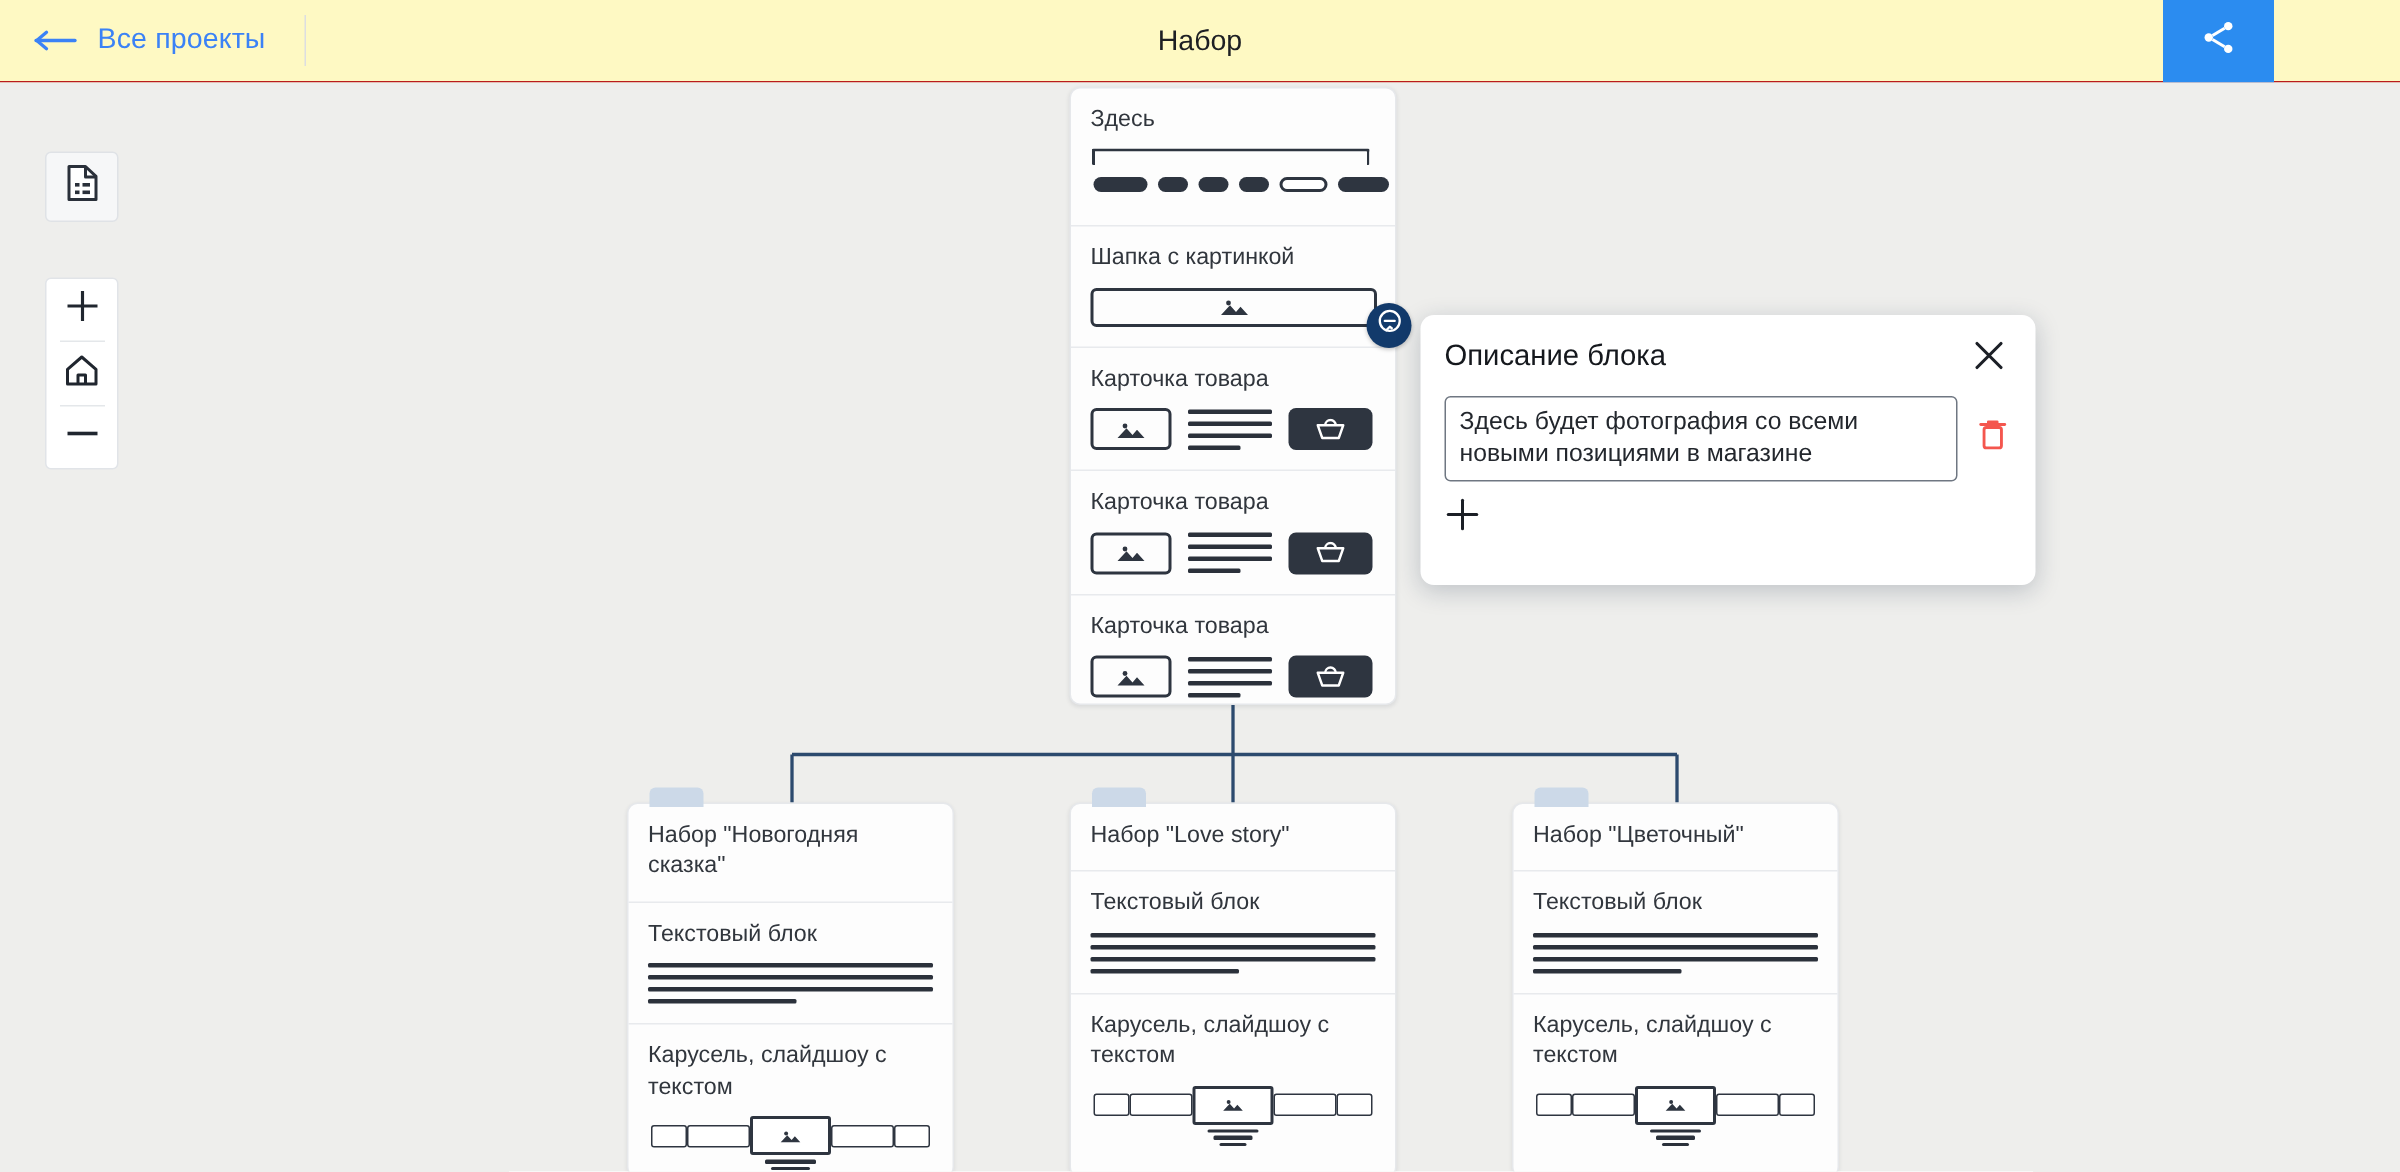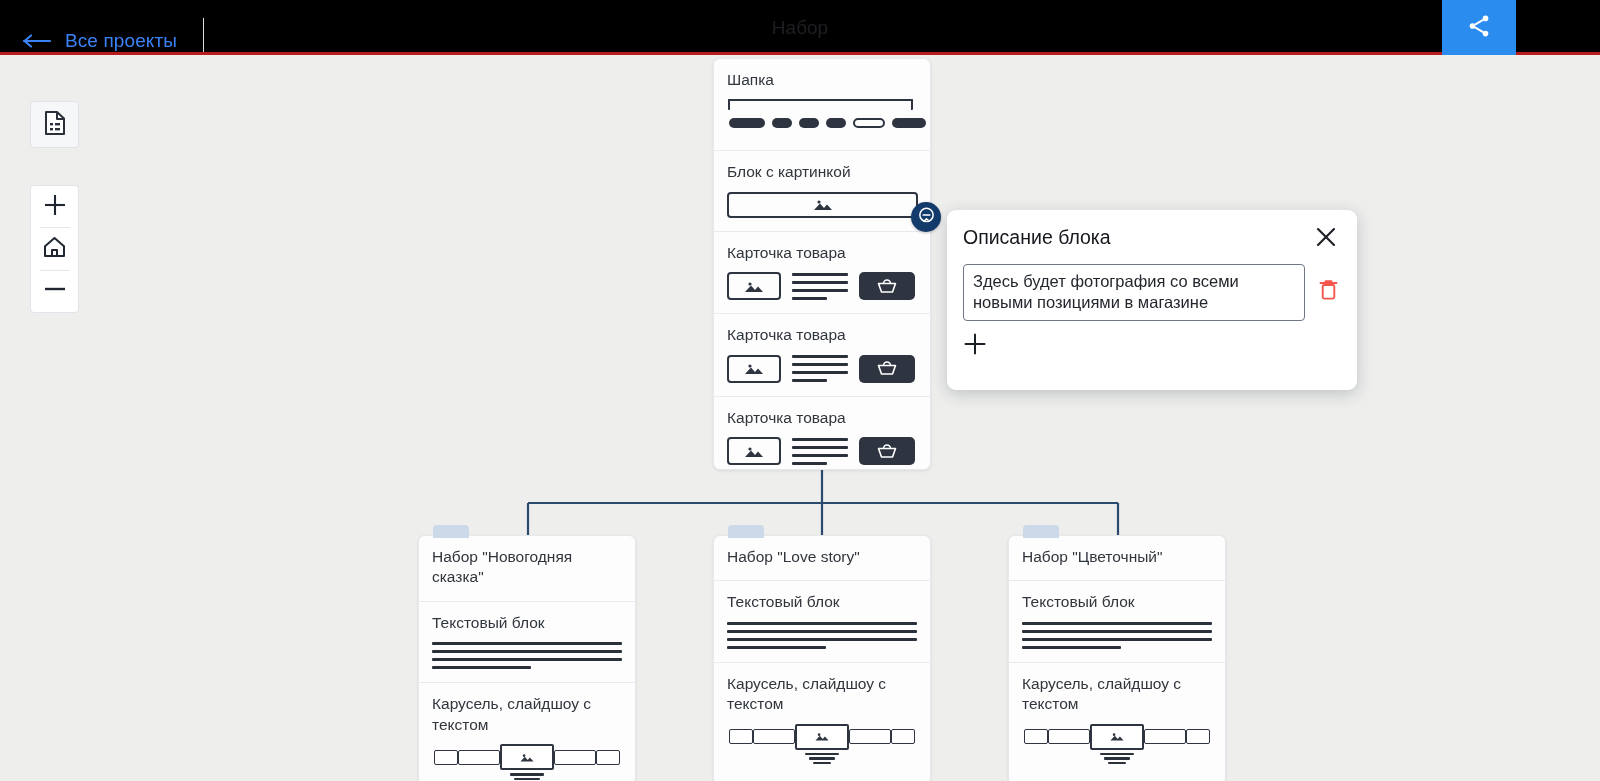--- a/index.html
+++ b/index.html
@@ -6,22 +6,22 @@
   html, body {
     width: 1600px; height: 781px;
     font-family: "Liberation Sans", "DejaVu Sans", sans-serif;
     background: #ffffff; overflow: hidden;
   }
   #app { position: relative; width: 1600px; height: 781px; }
 
   
   .topbar {
     position: absolute; left: 0; top: 0; width: 1600px; height: 55px;
-    background: #000000; border-bottom: 3px solid #b91c1c;
-    display: flex; align-items: flex-end;
+    background: #fef9c3; border-bottom: 1px solid #b91c1c;
+    display: flex; align-items: center;
   }
   .back-group {
     display: flex; align-items: center; gap: 13px;
     margin-left: 22px; cursor: pointer;
   }
   .back-arrow { width: 30px; height: 18px; position: relative; }
   .back-arrow svg { display:block; }
   .back-label { color: #3b82f6; font-size: 19px; letter-spacing: .1px; }
   .hdr-divider {
     width: 1px; height: 34px; background: #dcdee1; margin-left: 26px;
@@ -242,36 +242,36 @@
       <path d="M822 412 L822 448" stroke="#2c4a6e" stroke-width="2.2" fill="none"></path>
       <path d="M528 448 L1118 448" stroke="#2c4a6e" stroke-width="2.2" fill="none"></path>
       <path d="M528 448 L528 480" stroke="#2c4a6e" stroke-width="2.2" fill="none"></path>
       <path d="M822 448 L822 480" stroke="#2c4a6e" stroke-width="2.2" fill="none"></path>
       <path d="M1118 448 L1118 480" stroke="#2c4a6e" stroke-width="2.2" fill="none"></path>
     </svg>
 
     <div class="card" style="left:713px; top:3px; width:218px; height:412px;">
 
       <div class="sec">
-        <div class="sec-title">Шапка</div>
+        <div class="sec-title">Здесь</div>
         <div class="w-headerbar">
           <div class="bracket"></div>
           <div class="pill-row">
             <span class="pill" style="width:36px;"></span>
             <span class="pill" style="width:20px;"></span>
             <span class="pill" style="width:20px;"></span>
             <span class="pill" style="width:20px;"></span>
             <span class="pill outline" style="width:32px;"></span>
             <span class="pill" style="width:34px;"></span>
           </div>
         </div>
       </div>
 
       <div class="sec">
-        <div class="sec-title">Блок с картинкой</div>
+        <div class="sec-title">Шапка с картинкой</div>
         <div class="w-img" style="width:191px; height:26px;">
           <svg width="22" height="15" viewBox="0 0 22 15">
             <circle cx="7" cy="5" r="1.6" fill="#2e3540"></circle>
             <path d="M2 13 L8 6.5 L12 11 L15 7.5 L20 13 Z" fill="#2e3540"></path>
           </svg>
         </div>
       </div>
 
       <div class="sec">
         <div class="sec-title">Карточка товара</div>

